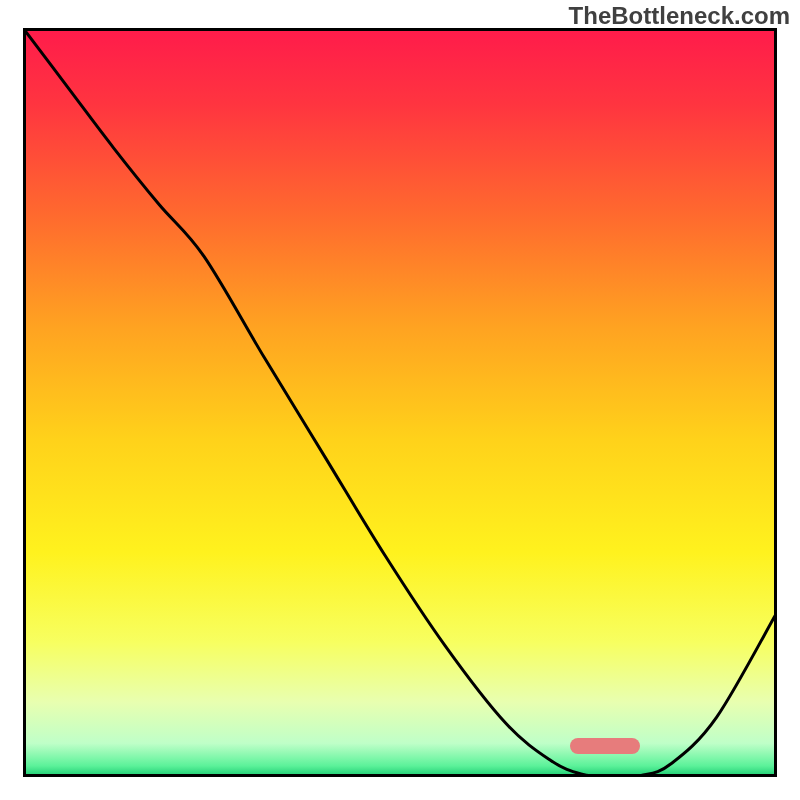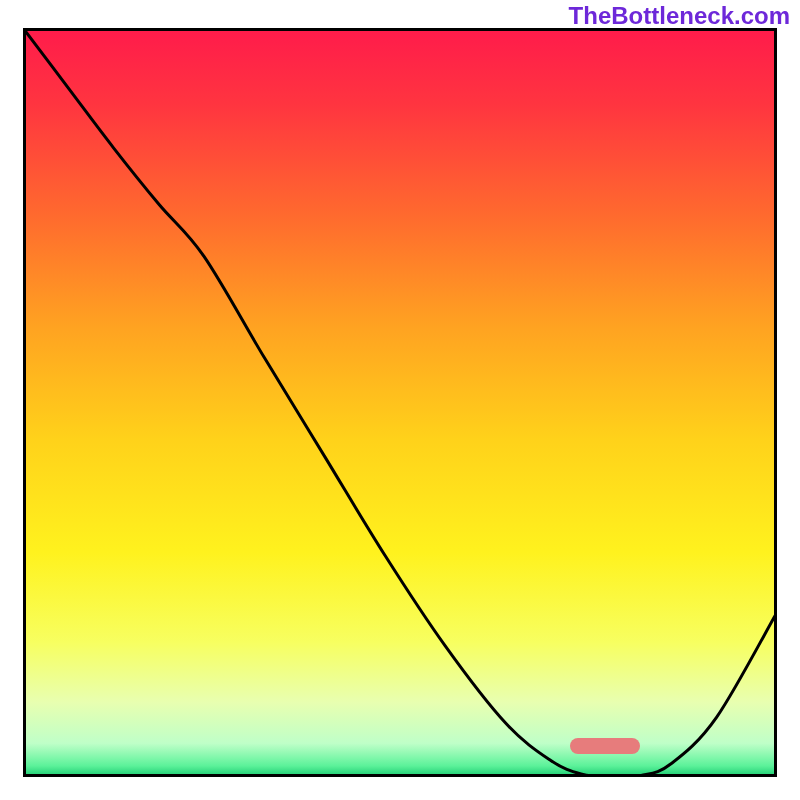--- a/index.html
+++ b/index.html
@@ -17,21 +17,21 @@
     width: 800px;
     height: 800px;
   }
   .watermark {
     position: absolute;
     top: 2px;
     right: 10px;
     font-family: Arial, Helvetica, sans-serif;
     font-size: 24px;
     font-weight: bold;
-    color: #6d28d9;
+    color: #404040;
     letter-spacing: 0px;
   }
   .plot {
     position: absolute;
     left: 23px;
     top: 28px;
     width: 754px;
     height: 749px;
     box-sizing: border-box;
   }

